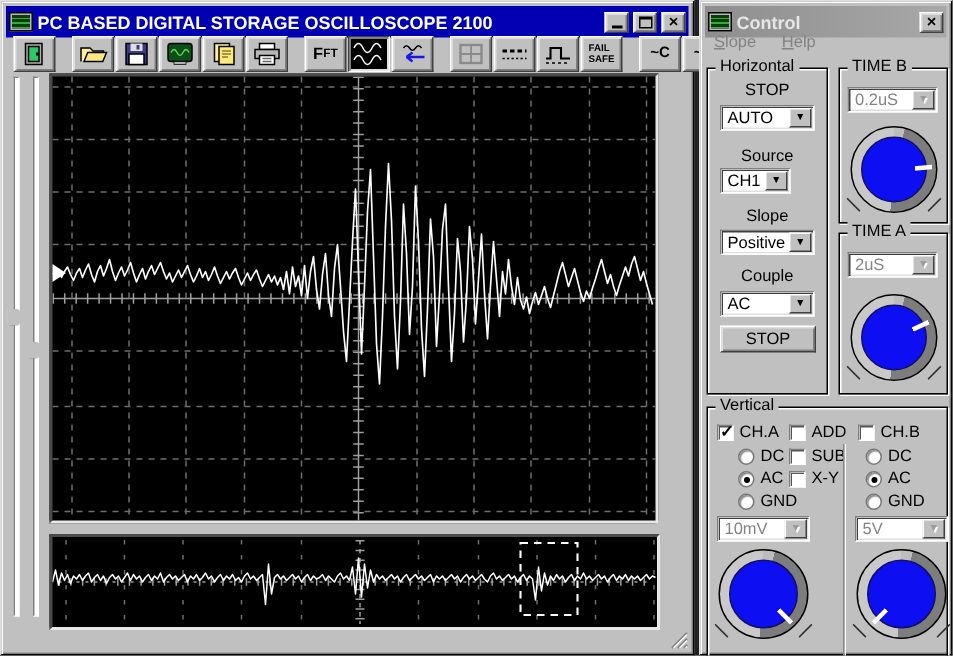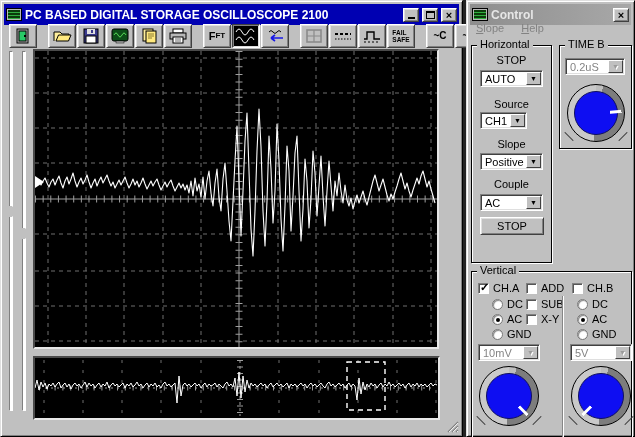--- a/index.html
+++ b/index.html
@@ -321,20 +321,36 @@
     </div>
     <div class="knob" style="left:7px;top:38px;width:58px;height:58px">
       <div class="ring"></div>
         <div class="cap"></div>
         <div class="pointer" style="transform: rotate(-5deg);"></div>
         <div class="leg l"></div>
         <div class="leg r"></div>
     </div>
   </div>
 
+  <div class="grp" id="grp-ta">
+    <span class="grp-label">TIME A</span>
+    <div class="combo disabled" style="left:5px;top:12px;width:60px">
+      <span class="val">2uS</span>
+      <span class="drop">
+          <span>▼</span>
+        </span>
+    </div>
+    <div class="knob" style="left:7px;top:40px;width:58px;height:58px">
+      <div class="ring"></div>
+        <div class="cap"></div>
+        <div class="pointer" style="transform: rotate(-25deg);"></div>
+        <div class="leg l"></div>
+        <div class="leg r"></div>
+    </div>
+  </div>
 
   <div class="grp" id="grp-v">
     <span class="grp-label">Vertical</span>
 
     <div class="ctl-item" style="left:6px;top:10px">
       <span class="checkbox on"></span>
       <span>CH.A</span>
     </div>
     <div class="ctl-item" style="left:54px;top:10px">
       <span class="checkbox"></span>

